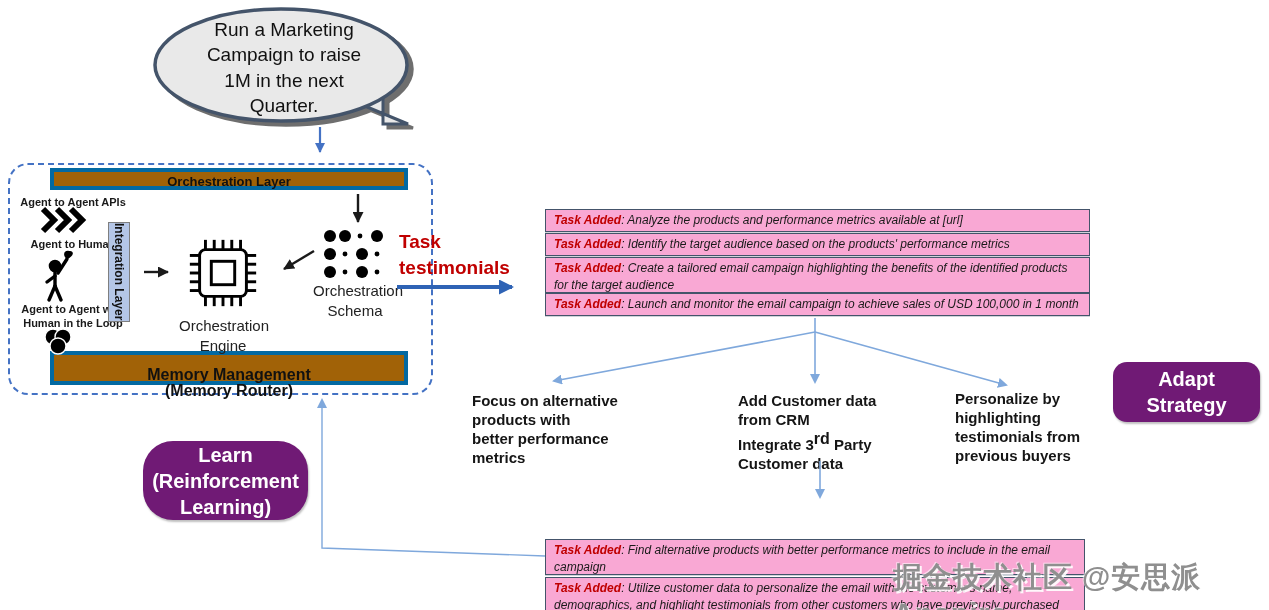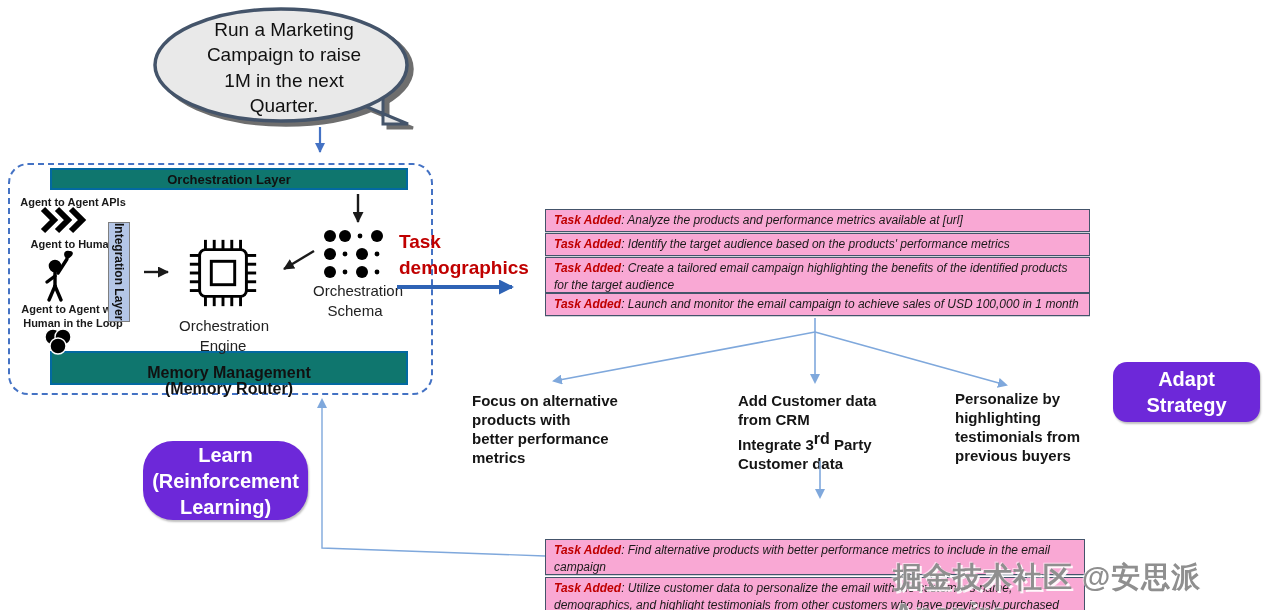--- a/index.html
+++ b/index.html
@@ -7,21 +7,21 @@
          font-family:"Liberation Sans","DejaVu Sans",sans-serif;color:#1a1a1a;}
   .abs{position:absolute;}
   .preline{white-space:pre-line;}
 
   
   #bubble-svg{left:150px;top:4px;width:268px;height:138px;filter:drop-shadow(5px 4px 0 rgba(85,85,85,.85));}
   #bubble-text{left:178px;top:17px;width:212px;text-align:center;font-size:19px;line-height:1.33;color:#111;}
 
   
   #agent-box{left:8px;top:163px;width:421px;height:228px;border:2px dashed #4472C4;border-radius:20px;background:transparent;}
-  .bar{background:#0f766e;border:2px solid #0369a1;box-sizing:border-box;text-align:center;font-weight:bold;color:#111;}
+  .bar{background:#a16207;border:4px solid #0369a1;box-sizing:border-box;text-align:center;font-weight:bold;color:#111;}
   #orch-bar{left:50px;top:168px;width:358px;height:22px;font-size:13px;line-height:20px;}
   #memory-bar{left:50px;top:351px;width:358px;height:34px;font-size:16px;line-height:16px;padding-top:12px;}
   .small-label{font-size:11px;font-weight:bold;color:#1a1a1a;text-align:center;line-height:1.25;}
   #apis-label{left:18px;top:196px;width:110px;}
   #human-label{left:18px;top:238px;width:110px;}
   #loop-label{left:10px;top:303px;width:126px;}
   #integration-box{left:108px;top:222px;width:22px;height:100px;background:#B4C6E7;border:1px solid #7F7F7F;box-sizing:border-box;
       writing-mode:vertical-rl;text-align:center;font-size:12px;font-weight:bold;line-height:20px;color:#111;}
   .tiny-label{font-size:15px;color:#222;text-align:center;line-height:1.3;font-weight:normal;}
   #engine-label{left:179px;top:316px;width:88px;}
@@ -45,21 +45,21 @@
   #b1{top:507px;height:36px;} #b2{top:545px;height:36px;} #b3{top:583px;height:25px;}
 
   
   .strategy{position:absolute;font-size:15px;font-weight:bold;line-height:1.27;color:#151515;}
   #strategy-left{left:472px;top:391px;width:160px;}
   #strategy-center{left:738px;top:391px;width:180px;}
   #strategy-right{left:955px;top:389px;width:160px;}
   sup{font-size:16px;}
 
   
-  .blue-btn{position:absolute;background:#6d28d9;border-radius:14px;color:#fff;font-weight:bold;
+  .blue-btn{position:absolute;background:#701a75;border-radius:14px;color:#fff;font-weight:bold;
             display:flex;align-items:center;justify-content:center;text-align:center;line-height:1.3;
             box-shadow:1px 2px 2px rgba(0,0,0,.25);}
   #adapt-btn{left:1113px;top:362px;width:147px;height:60px;font-size:20px;}
   #learn-btn{left:143px;top:441px;width:165px;height:79px;font-size:20px;border-radius:30px;}
 
   
   #watermark{left:893px;top:558px;width:376px;font-size:29px;font-weight:bold;letter-spacing:1px;
              color:#8f8f8f;text-shadow:2px 2px 0 rgba(255,255,255,.9),-1px -1px 0 rgba(255,255,255,.55);
              z-index:30;}
   #connector-layer{left:0;top:0;width:1269px;height:610px;pointer-events:none;}
@@ -158,21 +158,21 @@
         <circle cx="55" cy="26" r="2.4"></circle>
       <circle cx="8" cy="44" r="6"></circle>
         <circle cx="23" cy="44" r="2.4"></circle>
         <circle cx="40" cy="44" r="6"></circle>
         <circle cx="55" cy="44" r="2.4"></circle>
     </g>
   </svg>
   <div id="schema-label" class="abs tiny-label preline">Orchestration
 Schema</div>
 
-  <div id="task-decomp" class="abs">Task demographics</div>
+  <div id="task-decomp" class="abs">Task testimonials</div>
 
   <div id="t1" class="task-box">
     <span class="task-label">Task Added</span><span>: Analyze the products and performance metrics available at [url]</span>
   </div>
   <div id="t2" class="task-box">
     <span class="task-label">Task Added</span><span>: Identify the target audience based on the products' performance metrics</span>
   </div>
   <div id="t3" class="task-box">
     <span class="task-label">Task Added</span><span>: Create a tailored email campaign highlighting the benefits of the identified products for the target audience</span>
   </div>

